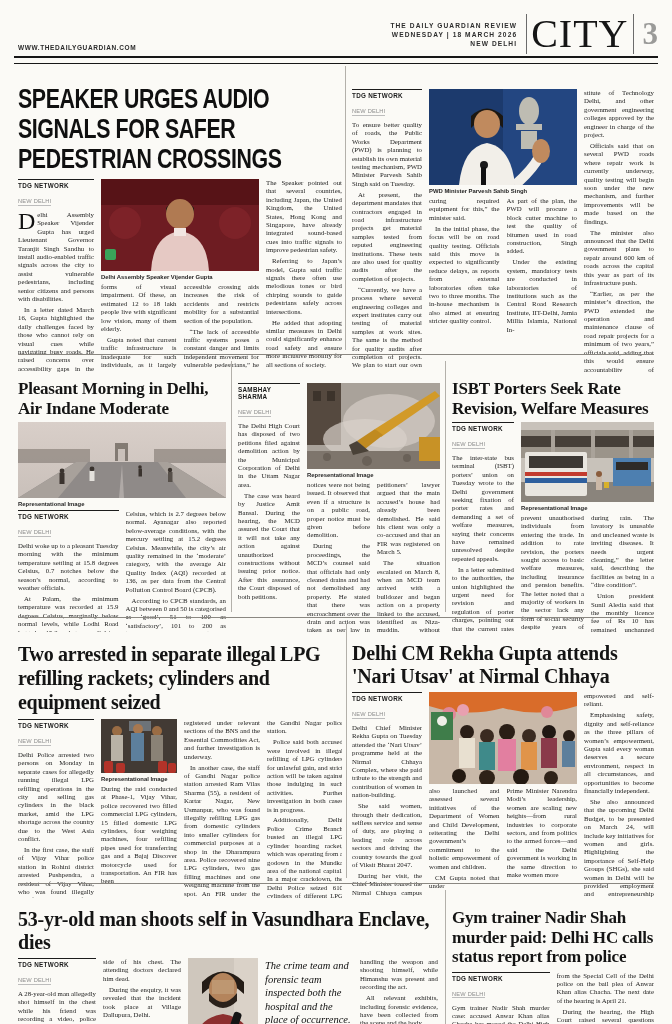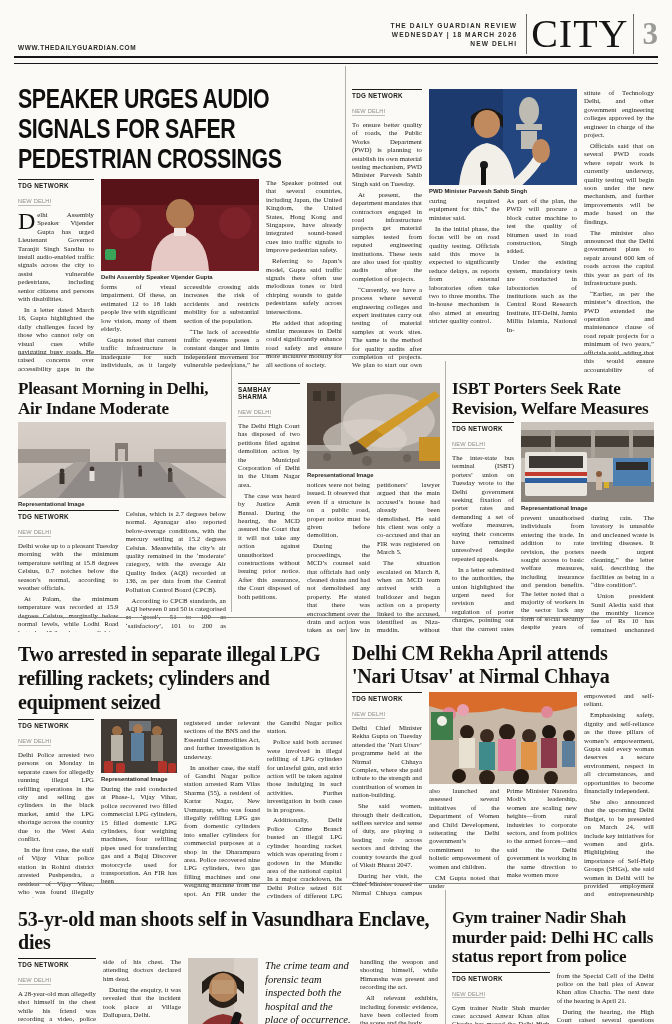--- a/index.html
+++ b/index.html
@@ -354,21 +354,21 @@
           <p>the Gandhi Nagar police station.</p>
           <p>Police said both accused were involved in illegal refilling of LPG cylinders for unlawful gain, and strict action will be taken against those indulging in such activities. Further investigation in both cases is in progress.</p>
           <p>Additionally, Delhi Police Crime Branch busted an illegal LPG cylinder hoarding racket, which was operating from a godown in the Mundka area of the national capital. In a major crackdown, the Delhi Police seized 610 cylinders of different LPG companies, including Indane, Bharat Gas and HP Gas.</p>
         </div>
     </div>
   </section>
 
   <div class="vrule" style="left:346px;top:624px;height:254px"></div>
 
   <section class="abs" style="left:352px;top:622px;width:302px;height:256px">
-    <h2 class="hl hl21">Delhi CM Rekha April attends 'Nari Utsav' at Nirmal Chhaya</h2>
+    <h2 class="hl hl21">Delhi CM Rekha Gupta attends 'Nari Utsav' at Nirmal Chhaya</h2>
     <div class="cols" style="margin-top:5px">
       <div style="flex:0 0 70px">
         <div class="byline">
           <div class="net">TDG NETWORK</div>
           <div class="loc">NEW DELHI</div>
         </div>
         <div class="col">
             <p>Delhi Chief Minister Rekha Gupta on Tuesday attended the ‘Nari Utsav’ programme held at the Nirmal Chhaya Complex, where she paid tribute to the strength and contribution of women in nation-building.</p>
             <p>She said women, through their dedication, selfless service and sense of duty, are playing a leading role across sectors and driving the country towards the goal of Viksit Bharat 2047.</p>
             <p>During her visit, the Chief Minister toured the Nirmal Chhaya campus and reviewed various schemes, services and facilities. She</p>

